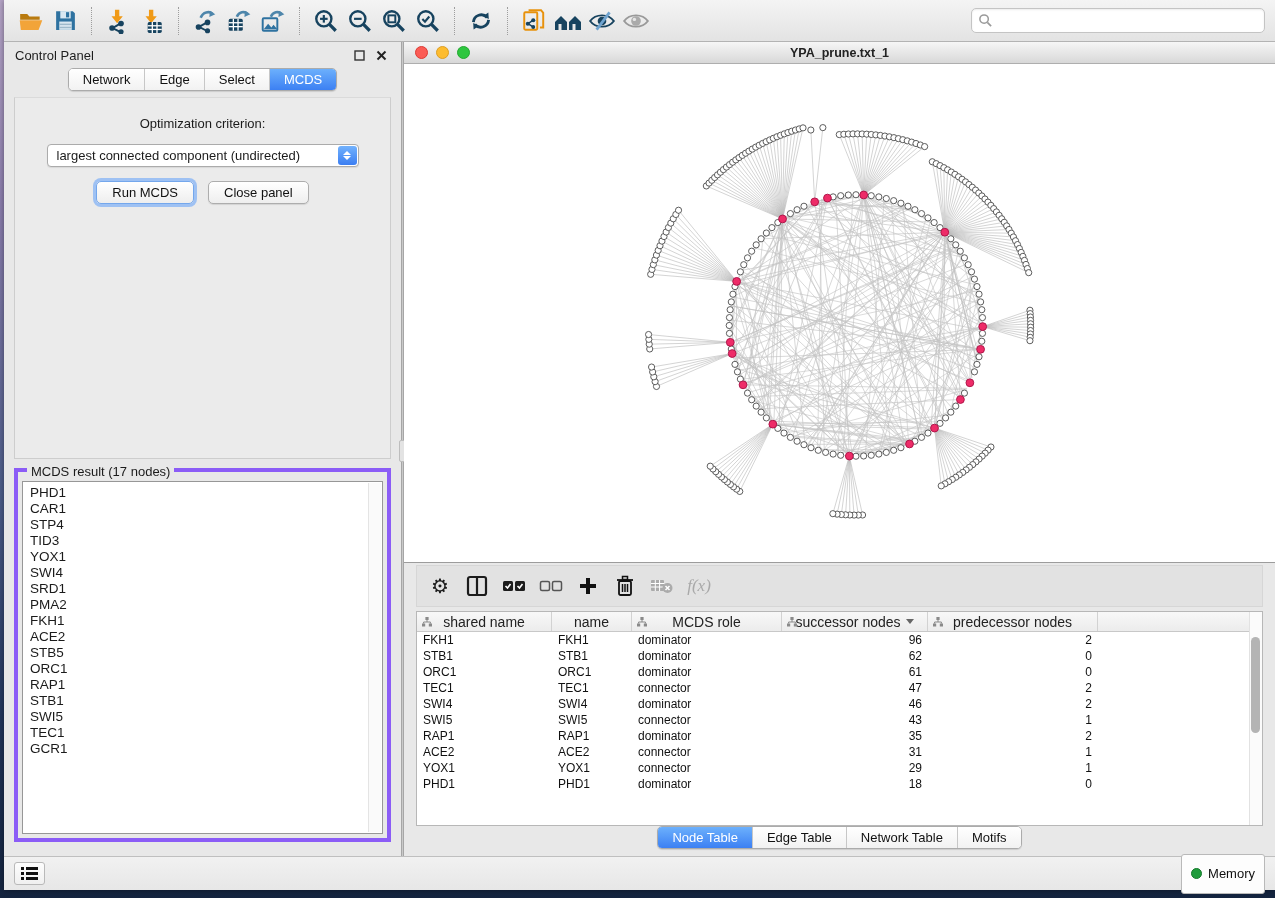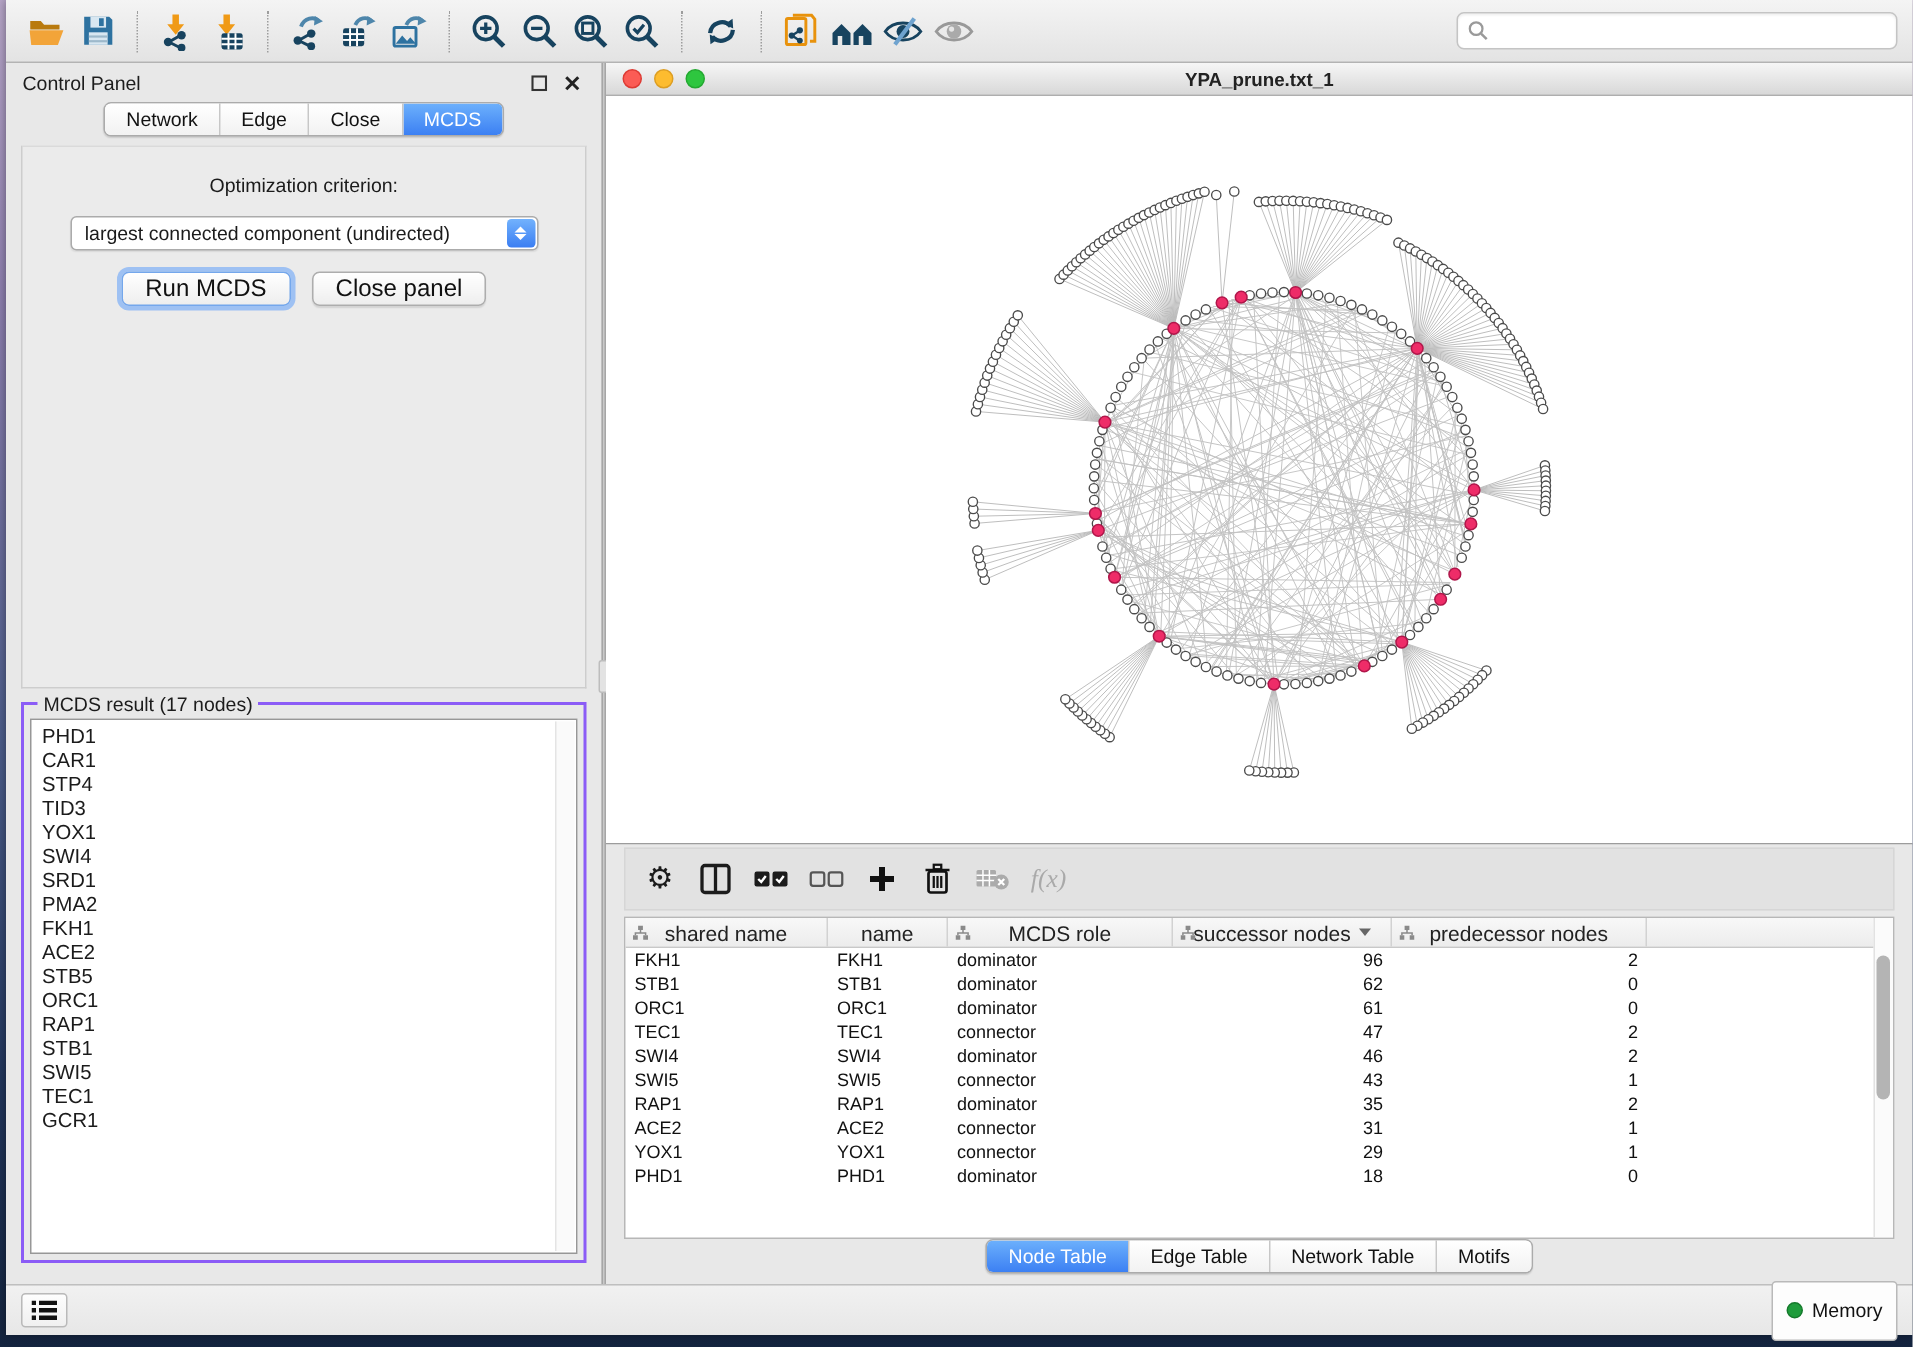--- a/index.html
+++ b/index.html
@@ -32,23 +32,23 @@
   .segment:first-child { border-left:none; }
   .segment.active { background:linear-gradient(#6cb0fc,#3c80f3); color:#fff; }
   .cp-inner { margin:3px 10px 0; height:362px; background:#ebebeb; border:1px solid #cdcdcd; border-top-color:#dadada; text-align:center; padding-top:18px; }
   .crit-label { font-size:13px; margin-bottom:13px; }
   .mac-select { width:312px; height:23px; margin:0 auto; background:#fff; border:1px solid #ababab; border-radius:4px; display:flex; align-items:center; box-shadow:0 1px 1px rgba(0,0,0,.08); }
   .mac-select .value { flex:1; text-align:left; padding:0 9px; font-size:13px; white-space:nowrap; }
   .mac-select .stepper { width:19px; height:19px; margin:1px; border-radius:3px; background:linear-gradient(#72b2fd,#3b7ef2); display:flex; flex-direction:column; align-items:center; justify-content:center; gap:1px; }
   .stepper .up { width:0;height:0;border-left:4px solid transparent;border-right:4px solid transparent;border-bottom:4px solid #fff; }
   .stepper .dn { width:0;height:0;border-left:4px solid transparent;border-right:4px solid transparent;border-top:4px solid #fff; }
   .btn-row { margin-top:14px; display:flex; justify-content:center; gap:14px; }
-  .mac-btn { height:23px; padding:0 15px; font-size:16px; color:#111; background:linear-gradient(#ffffff,#eeeeee); border:1px solid #adadad; border-radius:5px; box-shadow:0 1px 1px rgba(0,0,0,.1); }
+  .mac-btn { height:23px; padding:0 15px; font-size:13px; color:#111; background:linear-gradient(#ffffff,#eeeeee); border:1px solid #adadad; border-radius:5px; box-shadow:0 1px 1px rgba(0,0,0,.1); }
   .mac-btn.focused { box-shadow:0 0 0 3px rgba(106,165,248,.6); border-color:#74a7ec; }
-  .mcds-group { margin:9px 10px 0; height:374px; border:2px solid #8b5cf6; position:relative; background:#e8e8e8; }
+  .mcds-group { margin:9px 10px 0; height:374px; border:4px solid #8b5cf6; position:relative; background:#e8e8e8; }
   .mcds-legend { position:absolute; top:-8px; left:9px; background:#e8e8e8; padding:0 4px; font-size:13px; }
   .mcds-listbox { position:absolute; left:4px; right:4px; top:9px; bottom:4px; background:#fff; border:1px solid #979797; overflow:hidden; }
   .mcds-items { padding:3px 7px; font-size:13.5px; line-height:16px; }
   .mcds-vtrack { position:absolute; top:1px; bottom:1px; right:1px; width:13px; background:#fafafa; border-left:1px solid #e4e4e4; }
 
   
   .v-splitter { width:3px; flex:0 0 3px; background:#c9c9c9; border-left:1px solid #a6a6a6; border-right:1px solid #a6a6a6; position:relative; }
   .v-splitter .grip { position:absolute; top:398px; left:-3px; width:8px; height:22px; background:#e3e3e3; border:1px solid #bdbdbd; border-radius:2px; }
 
   
@@ -270,21 +270,21 @@
             <svg width="11" height="11" viewBox="0 0 11 11">
               <line x1="1.5" y1="1.5" x2="9.5" y2="9.5" stroke="#222" stroke-width="2"></line>
               <line x1="9.5" y1="1.5" x2="1.5" y2="9.5" stroke="#222" stroke-width="2"></line>
             </svg>
           </span>
       </div>
       <div class="cp-tabs-row">
         <div class="segmented" id="cp-tabs">
             <div class="segment">Network</div>
             <div class="segment">Edge</div>
-            <div class="segment">Close</div>
+            <div class="segment">Select</div>
             <div class="segment active">MCDS</div>
           </div>
       </div>
       <div class="cp-inner">
         <div class="crit-label">Optimization criterion:</div>
         <div class="mac-select">
           <span class="value">largest connected component (undirected)</span>
           <span class="stepper">
               <span class="up"></span>
               <span class="dn"></span>

